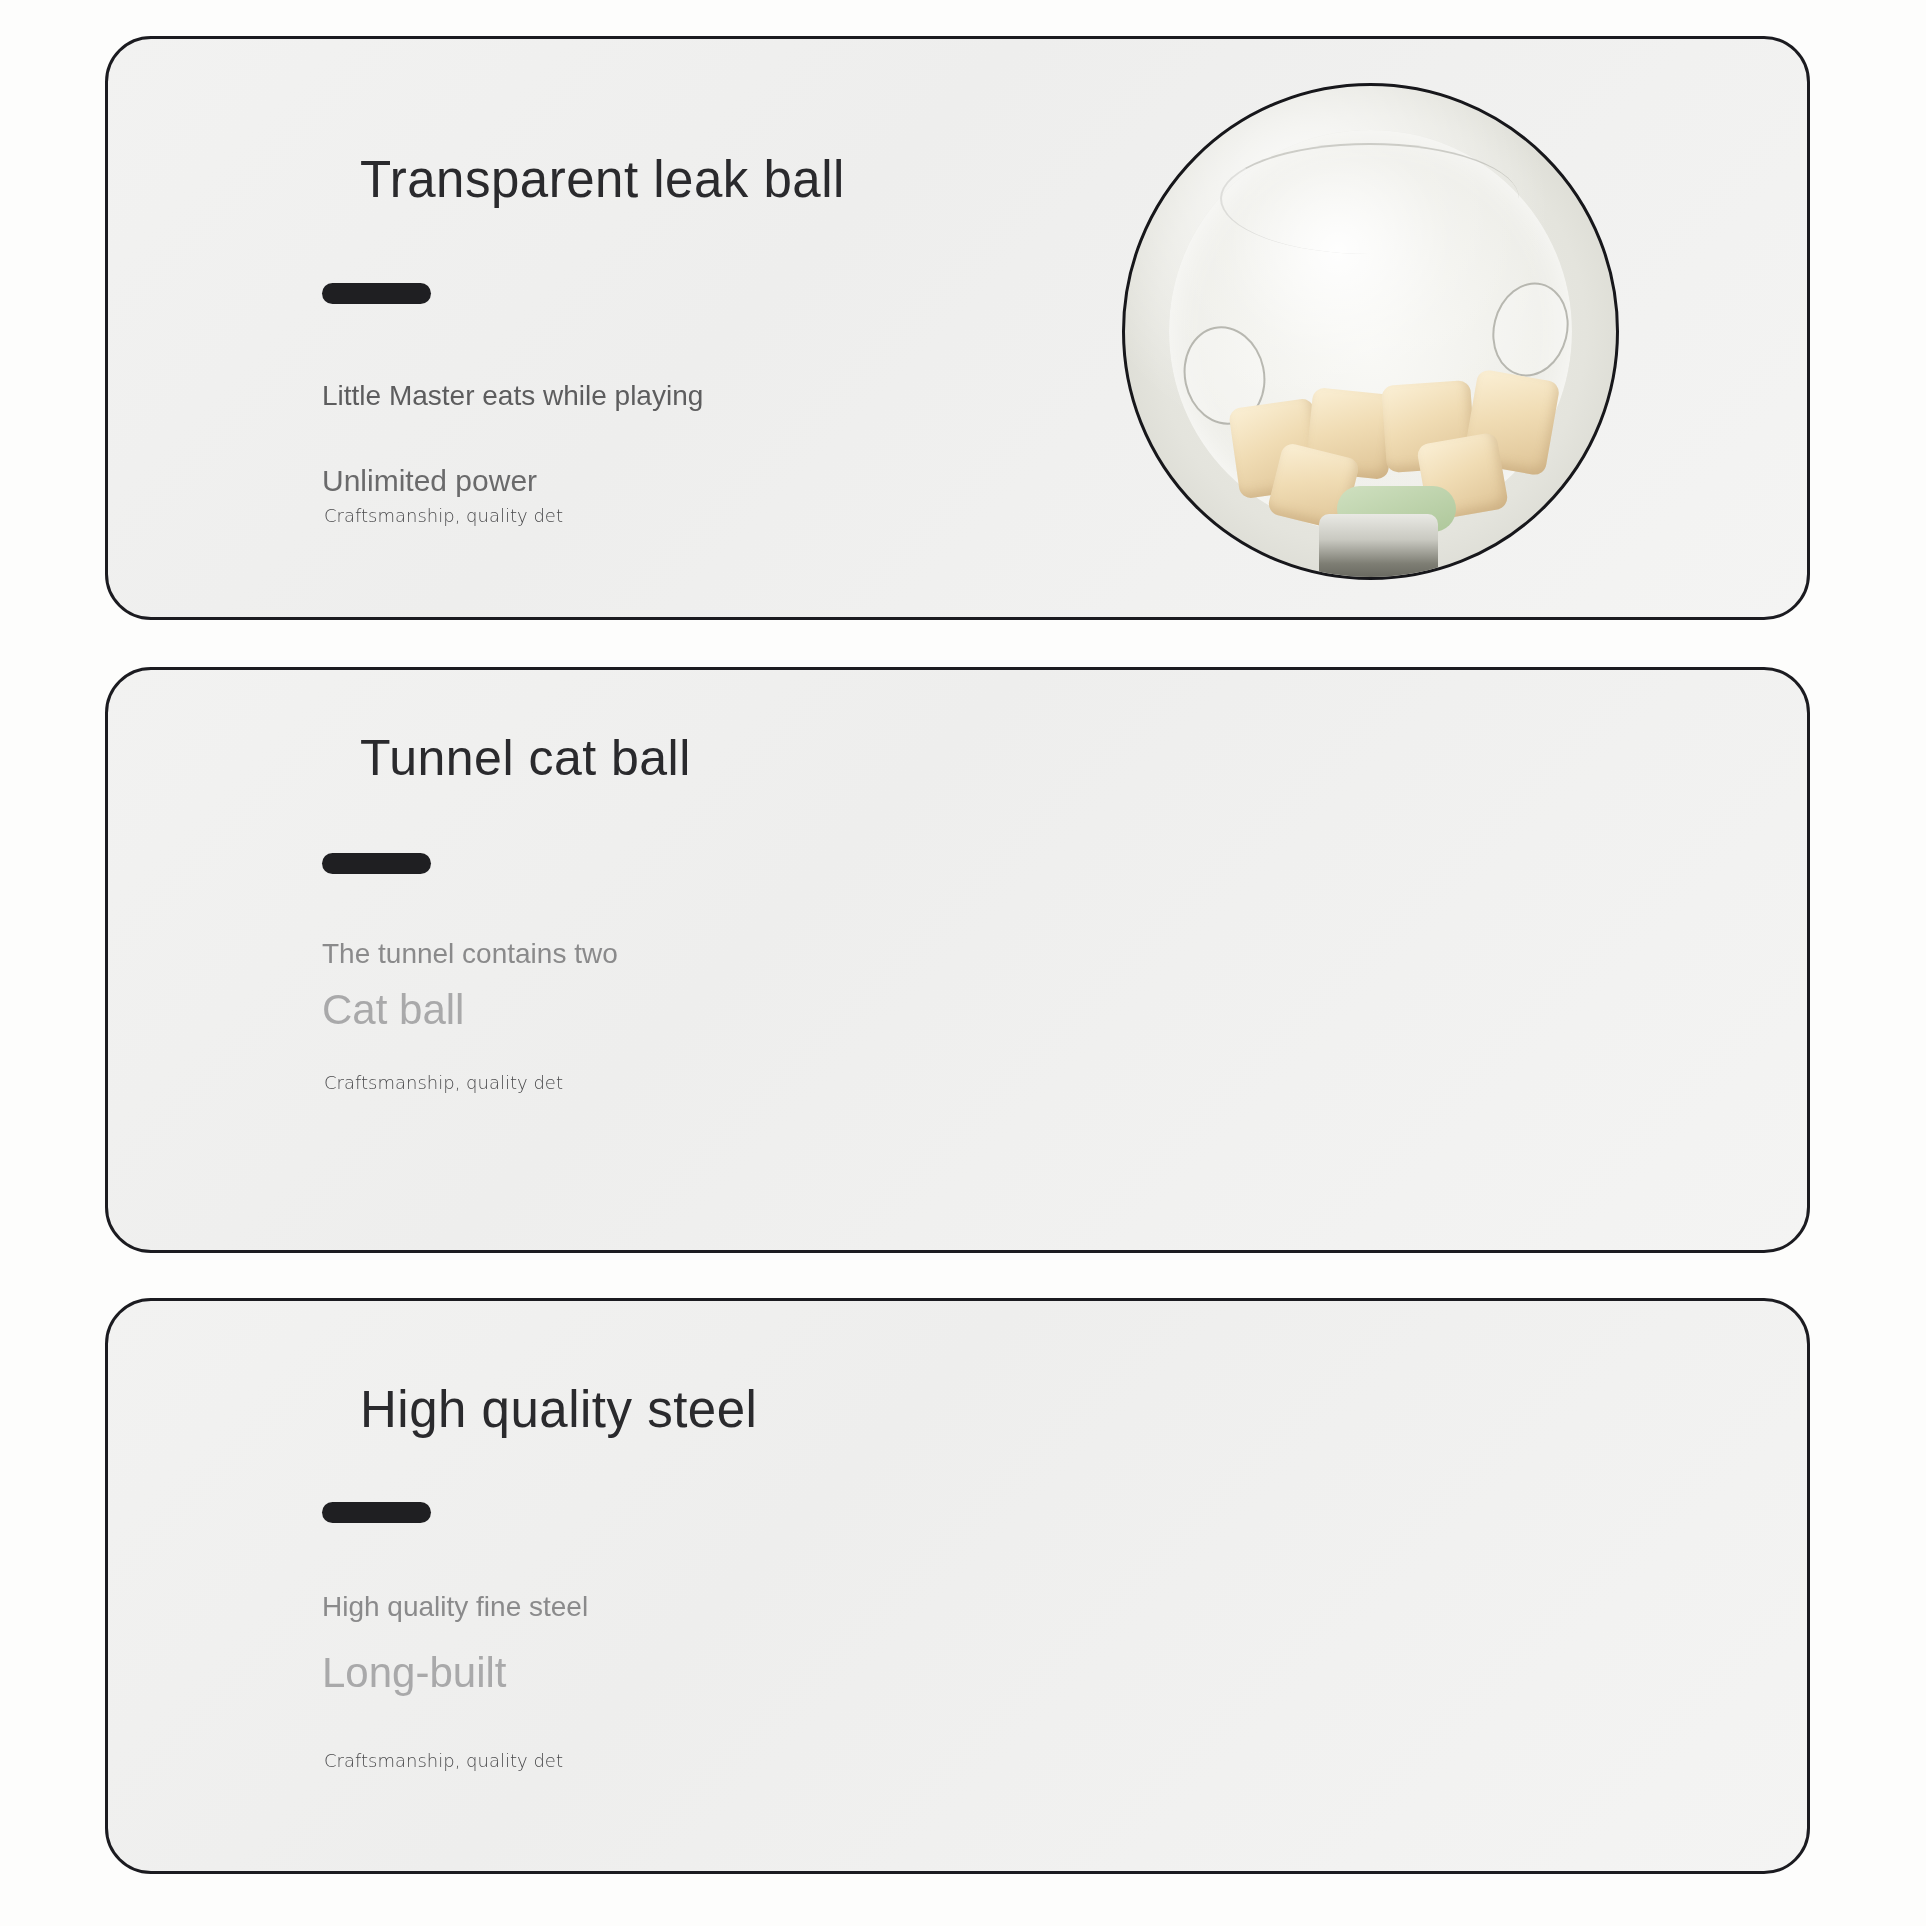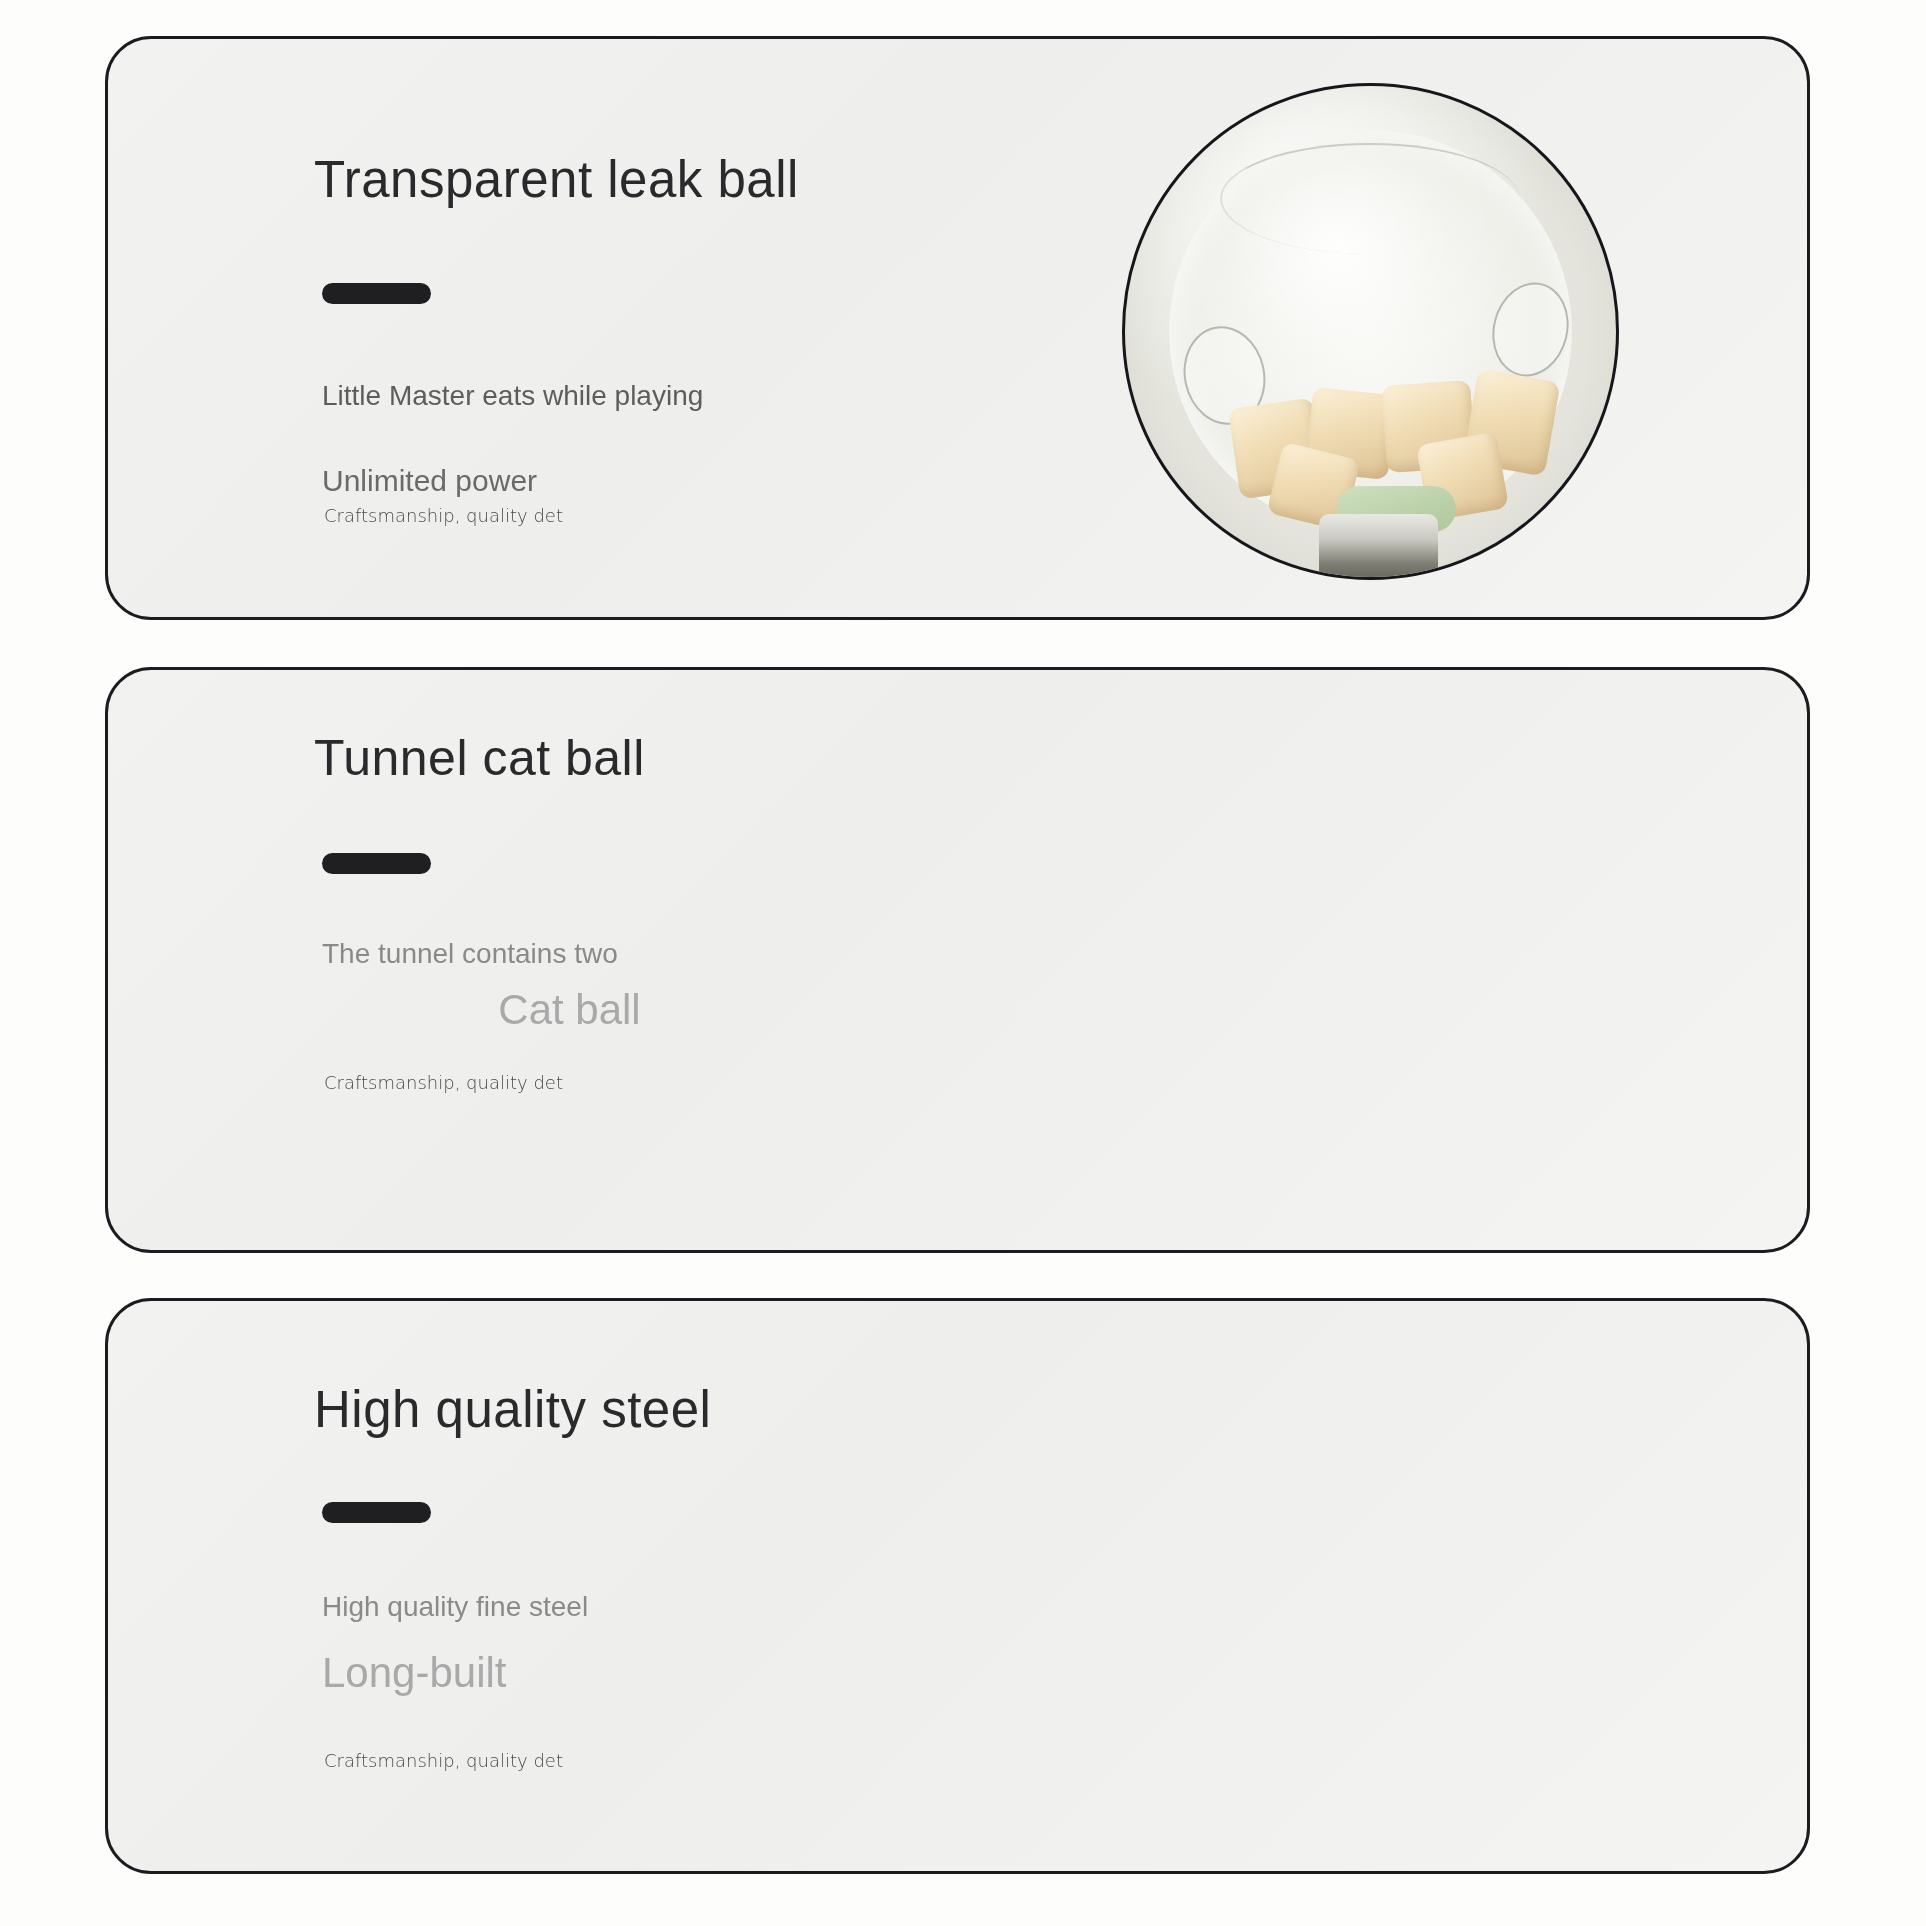--- a/index.html
+++ b/index.html
@@ -48,21 +48,21 @@
     color: #2a2a2d;
     font-weight: 400;
     letter-spacing: 0.5px;
     white-space: nowrap;
   }
   .card-1 .card-title { top: 117px; font-size: 51px; }
   .card-2 .card-title { top: 733px; font-size: 50px; }
   .card-3 .card-title { top: 1386px; font-size: 51px; }
 
   
-  .card .card-title { top: auto; }
+  .card .card-title { top: auto; margin-left: 46px; }
   .card-1 .card-title { top: 111px; }
   .card-2 .card-title { top: 59px; }
   .card-3 .card-title { top: 79px; }
 
   .dash {
     position: absolute;
     left: 214px;
     width: 109px;
     height: 21px;
     border-radius: 12px;
@@ -88,21 +88,21 @@
   .sub-large {
     position: absolute;
     left: 214px;
     width: 495px;
     font-size: 42px;
     line-height: 1.0;
     color: #a9a9aa;
     font-weight: 400;
   }
   .card-1 .sub-large { top: 411px; font-size: 30px; color: #6a6a6b; margin-top: 16px; }
-  .card-2 .sub-large { top: 319px; text-align: center; }
+  .card-2 .sub-large { top: 319px; }
   .card-3 .sub-large { top: 351px; }
 
   .caption {
     position: absolute;
     left: 216px;
     width: 396px;
     font-size: 18px;
     line-height: 1.32;
     color: #4a4a4c;
     font-family: "DejaVu Sans", sans-serif;

